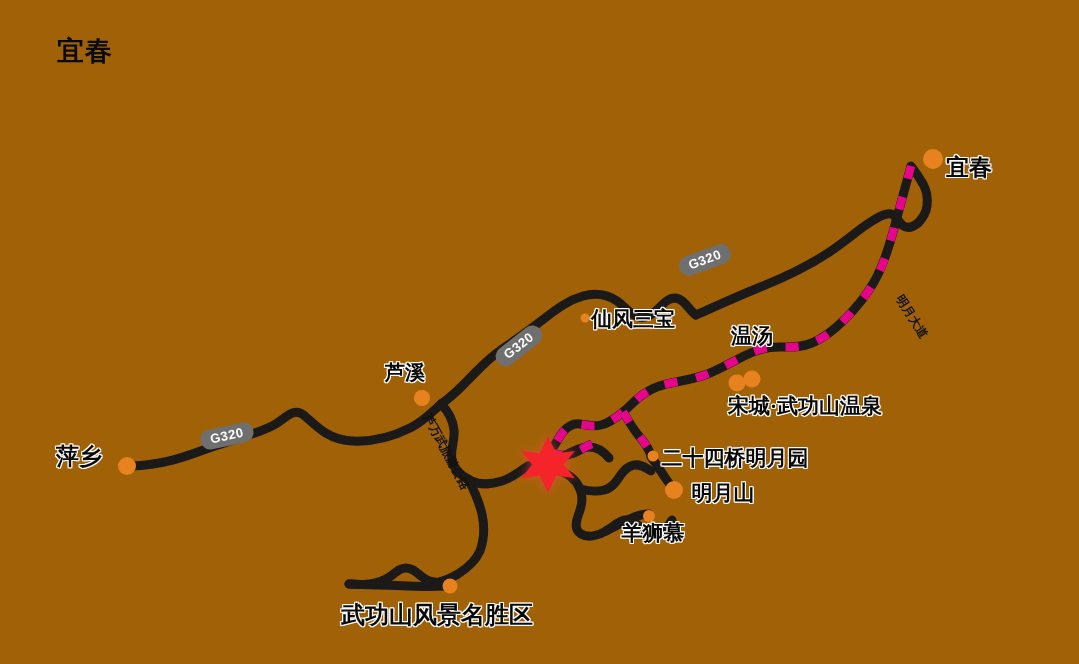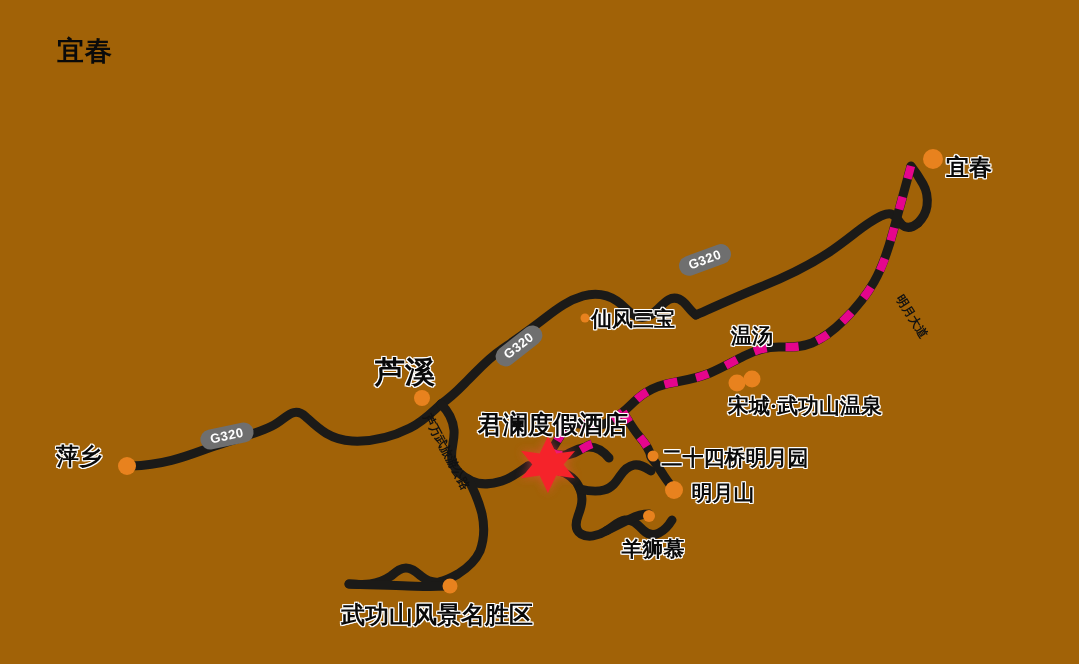--- a/index.html
+++ b/index.html
@@ -46,21 +46,21 @@
     font-weight: bold;
     white-space: nowrap;
     transform: translate(-50%, -50%);
     text-shadow:
        1px  0 0 #fff, -1px  0 0 #fff,
        0  1px 0 #fff,  0 -1px 0 #fff,
        1px 1px 0 #fff, -1px -1px 0 #fff,
        1px -1px 0 #fff, -1px 1px 0 #fff;
   }
   .lbl-city     { font-size: 23px; }
-  .lbl-town     { font-size: 30px; }
+  .lbl-town     { font-size: 20px; }
   .lbl-poi      { font-size: 21px; }
   .lbl-poi-sm   { font-size: 21px; }
   .lbl-hotel    { font-size: 25px; line-height: 1.12; text-align: center; }
   .lbl-scenic   { font-size: 24px; margin-left: 16px; }
   .road-name-diag {
     position: absolute;
     font-family: "Liberation Serif", "DejaVu Serif", serif;
     font-weight: bold;
     font-size: 12px;
     color: #111;
@@ -196,26 +196,25 @@
 
   <div>
     <div class="map-label lbl-city" style="left:79px;  top:456px;">萍乡</div>
     <div class="map-label lbl-town" style="left:405px; top:372px;">芦溪</div>
     <div class="map-label lbl-city" style="left:969px; top:167px;">宜春</div>
     <div class="map-label lbl-poi" style="left:752px; top:336px;text-align:center;">温汤</div>
     <div class="map-label lbl-poi" style="left:805px; top:406px;">宋城·武功山温泉</div>
     <div class="map-label lbl-poi-sm" style="left:633px; top:319px;">仙风三宝</div>
     <div class="map-label lbl-poi-sm" style="left:735px; top:458px;">二十四桥明月园</div>
     <div class="map-label lbl-poi" style="left:723px; top:493px;">明月山</div>
-    <div class="map-label lbl-poi-sm" style="left:653px; top:533px;margin-top:16px;">羊狮慕</div>
+    <div class="map-label lbl-poi-sm" style="left:653px; top:533px;">羊狮慕</div>
     <div class="map-label lbl-scenic" style="left:421px; top:615px;">武功山风景名胜区</div>
   </div>
 
   <div class="map-label lbl-hotel" style="left:553px; top:425px;">
-    <div>君澜度假酒店</div>
   </div>
 
   <div>
     <div class="shield" style="left:200px; top:426px; transform:rotate(-12deg);">G320</div>
     <div class="shield" style="left:492px; top:336px; transform:rotate(-38deg);">G320</div>
     <div class="shield" style="left:678px; top:250px; transform:rotate(-20deg);">G320</div>
   </div>
 
   <div class="road-name-diag" style="left:434px; top:411px; transform:rotate(62deg);">芦万武旅游公路</div>
   <div class="road-name-diag" style="left:906px; top:292px; transform:rotate(58deg);">明月大道</div>

